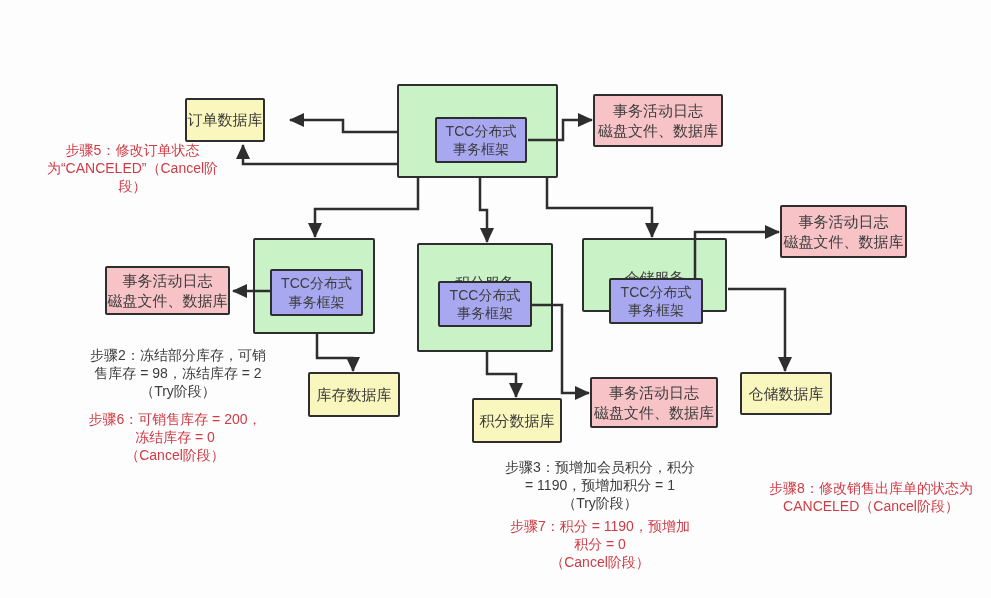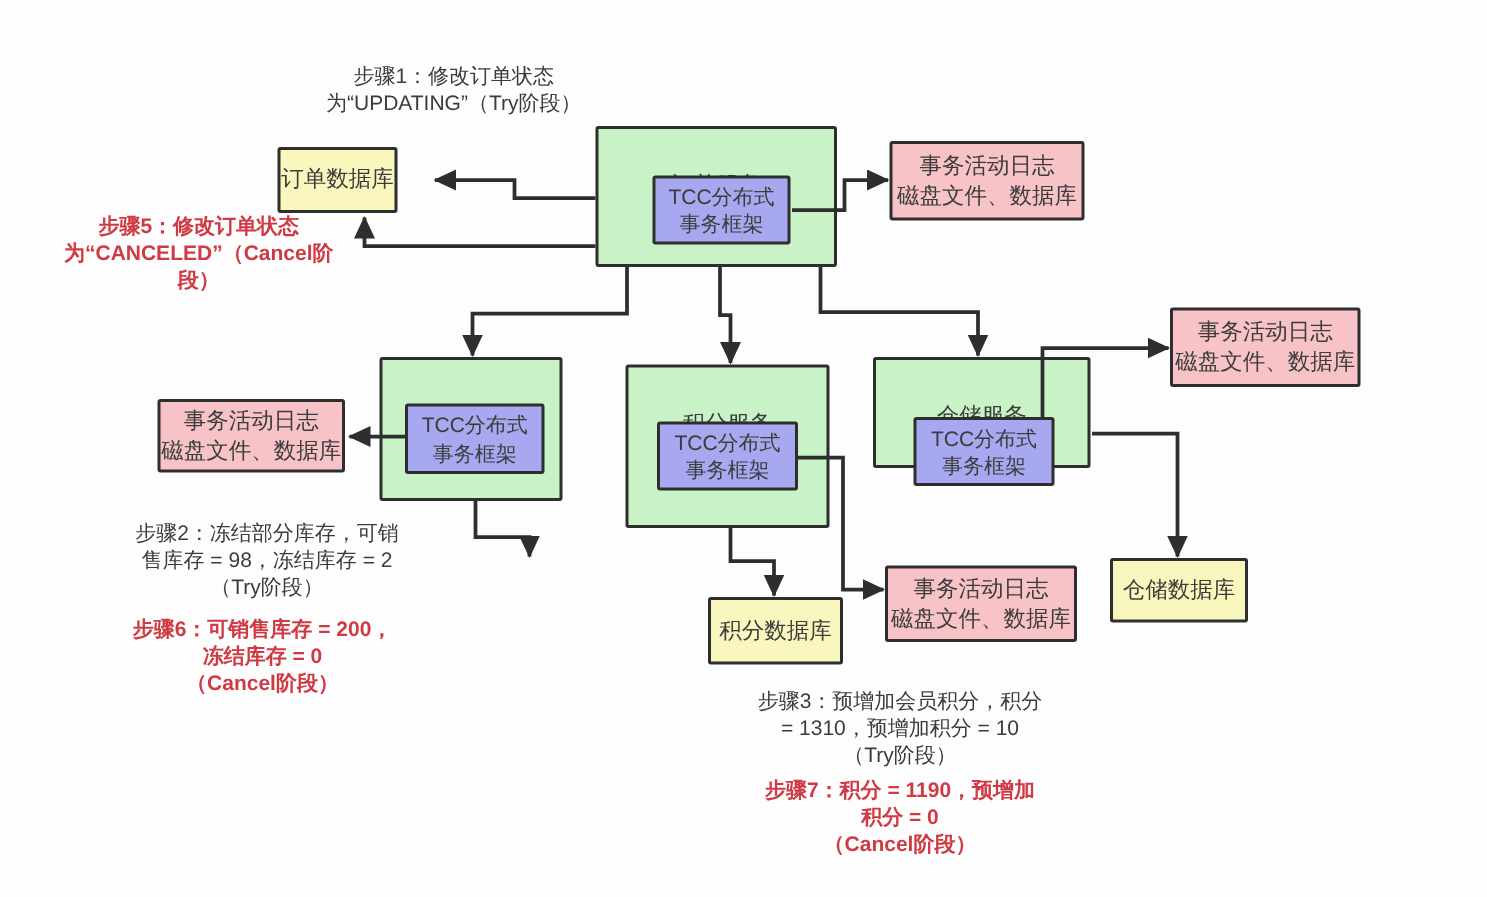--- a/index.html
+++ b/index.html
@@ -19,21 +19,21 @@
   .yellow { background:var(--yellow,#f9f7be); }
   .pink   { background:var(--pink,#f7c3c7); }
   .blue   { background:var(--blue,#a8a8f0); }
   .service { display:block; }
   .service-title { margin-top:8px; text-align:center; font-size:15px; }
   .tcc { position:absolute; font-size:14px; }
   .note {
     position:absolute; z-index:4; font-size:14px; line-height:1.28;
     text-align:center; white-space:pre-line;
   }
-  .red { color:var(--red_text,#cf3b44);font-weight:bold; }
+  .red { color:var(--red_text,#cf3b44); }
   svg.arrows { position:absolute; left:0; top:0; z-index:5; pointer-events:none; }
   svg.arrows polyline { fill:none; stroke:var(--border,#2e2e2e); stroke-width:2.5; }
 </style>
 </head>
 <body>
 
 <div class="canvas">
 
   <svg class="arrows" width="991" height="598">
     <defs>
@@ -73,43 +73,44 @@
 事务框架</div>
   </div>
 
   <div class="box green service" style="left:582px;top:238px;width:145px;height:74px">
     <div class="service-title">仓储服务</div>
     <div class="box blue tcc" style="left:25px;top:38px;width:94px;height:46px">TCC分布式
 事务框架</div>
   </div>
 
   <div class="box yellow" style="left:185px;top:98px;width:80px;height:44px">订单数据库</div>
+  <div class="box yellow" style="left:308px;top:372px;width:92px;height:45px">库存数据库</div>
   <div class="box yellow" style="left:740px;top:372px;width:92px;height:43px">仓储数据库</div>
   <div class="box yellow" style="left:472px;top:398px;width:90px;height:45px">积分数据库</div>
 
   <div class="box pink" style="left:593px;top:94px;width:130px;height:53px">事务活动日志
 磁盘文件、数据库</div>
   <div class="box pink" style="left:105px;top:266px;width:125px;height:49px">事务活动日志
 磁盘文件、数据库</div>
   <div class="box pink" style="left:590px;top:377px;width:128px;height:51px">事务活动日志
 磁盘文件、数据库</div>
   <div class="box pink" style="left:780px;top:205px;width:127px;height:53px">事务活动日志
 磁盘文件、数据库</div>
 
-  <div class="note" style="left:195px;top:42px;width:215px">步骤1：修改订单状态
-为“UPDATING”（Try阶段）</div>
   <div class="note red" style="left:20px;top:142px;width:225px">步骤5：修改订单状态
 为“CANCELED”（Cancel阶
 段）</div>
   <div class="note" style="left:52px;top:347px;width:252px">步骤2：冻结部分库存，可销
 售库存 = 98，冻结库存 = 2
 （Try阶段）</div>
   <div class="note red" style="left:55px;top:411px;width:240px">步骤6：可销售库存 = 200，
 冻结库存 = 0
 （Cancel阶段）</div>
   <div class="note" style="left:460px;top:459px;width:280px">步骤3：预增加会员积分，积分
-= 1310，预增加积分 = 10
+= 1190，预增加积分 = 1
 （Try阶段）</div>
   <div class="note red" style="left:460px;top:518px;width:280px">步骤7：积分 = 1190，预增加
 积分 = 0
 （Cancel阶段）</div>
+  <div class="note red" style="left:750px;top:480px;width:242px">步骤8：修改销售出库单的状态为
+CANCELED（Cancel阶段）</div>
 
 </div>
 
 </body></html>

